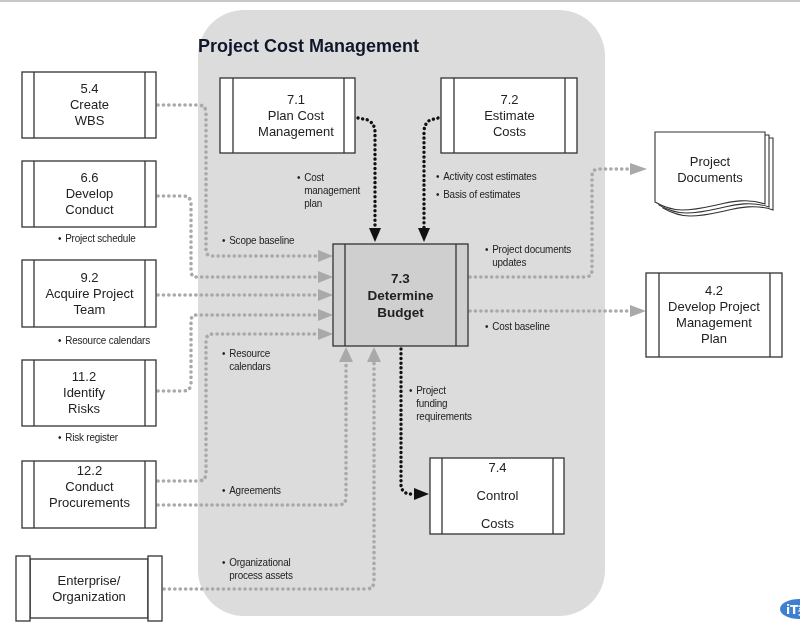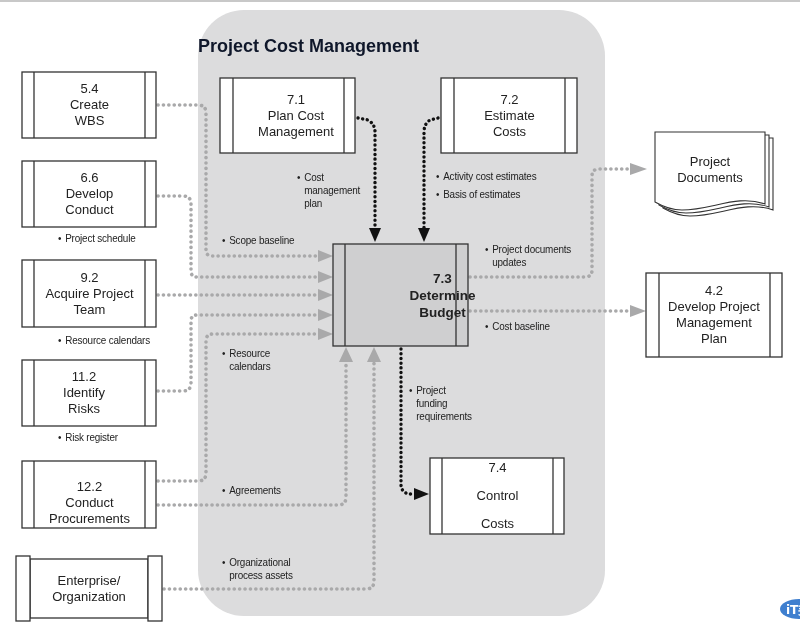--- a/index.html
+++ b/index.html
@@ -3,21 +3,21 @@
 <meta charset="utf-8">
 <style>
   html, body { margin:0; padding:0; background:#ffffff; }
   body { width:800px; height:626px; position:relative; overflow:hidden; font-family:"Liberation Sans", sans-serif; }
   .topline { position:absolute; left:0; top:0; width:800px; height:2px; background:#c8c8c8; }
   svg.diagram { position:absolute; left:0; top:0; }
   .lbl { position:absolute; font-family:"Liberation Sans", sans-serif; font-size:11px; color:#222; line-height:13px; letter-spacing:-0.2px; transform:scaleX(0.9); transform-origin:left top; white-space:nowrap; }
   .lbl .b { display:inline-block; width:8px; }
   .boxtxt { position:absolute; text-align:center; font-size:13px; line-height:16px; color:#222; display:flex; flex-direction:column; justify-content:center; align-items:center; }
   .title { position:absolute; left:198px; width:407px; top:36px; font-weight:bold; font-size:18px; color:#0f172a; }
-  .bold { font-weight:bold; font-size:13.5px; line-height:17px;padding-left:42px; }
+  .bold { font-weight:bold; font-size:13.5px; line-height:17px; }
   .logo { position:absolute; left:735px; top:588px; width:62px; height:32px;margin-left:44px; }
 </style>
 </head>
 <body>
 
 <div class="topline"></div>
 
 <svg class="diagram" width="800" height="626" viewBox="0 0 800 626">
   <defs>
     <marker id="ag" viewBox="0 0 10 10" refX="9" refY="5" markerWidth="4" markerHeight="4" orient="auto" markerUnits="strokeWidth">
@@ -157,21 +157,21 @@
 <div class="boxtxt" style="left:28px;top:262px;width:123px;height:63px;">
   <span>9.2</span>
   <span>Acquire Project</span>
   <span>Team</span>
 </div>
 <div class="boxtxt" style="left:34px;top:362px;width:100px;height:62px;">
   <span>11.2</span>
   <span>Identify</span>
   <span>Risks</span>
 </div>
-<div class="boxtxt" style="left:28px;top:464px;width:123px;height:77px;">
+<div class="boxtxt" style="left:28px;top:448px;width:123px;height:77px;">
   <span>12.2</span>
   <span>Conduct</span>
   <span>Procurements</span>
 </div>
 <div class="boxtxt" style="left:30px;top:560px;width:118px;height:58px;justify-content:center;">
   <span>Enterprise/</span>
   <span>Organization</span>
 </div>
 
 <div class="boxtxt" style="left:233px;top:80px;width:126px;height:71px;">

